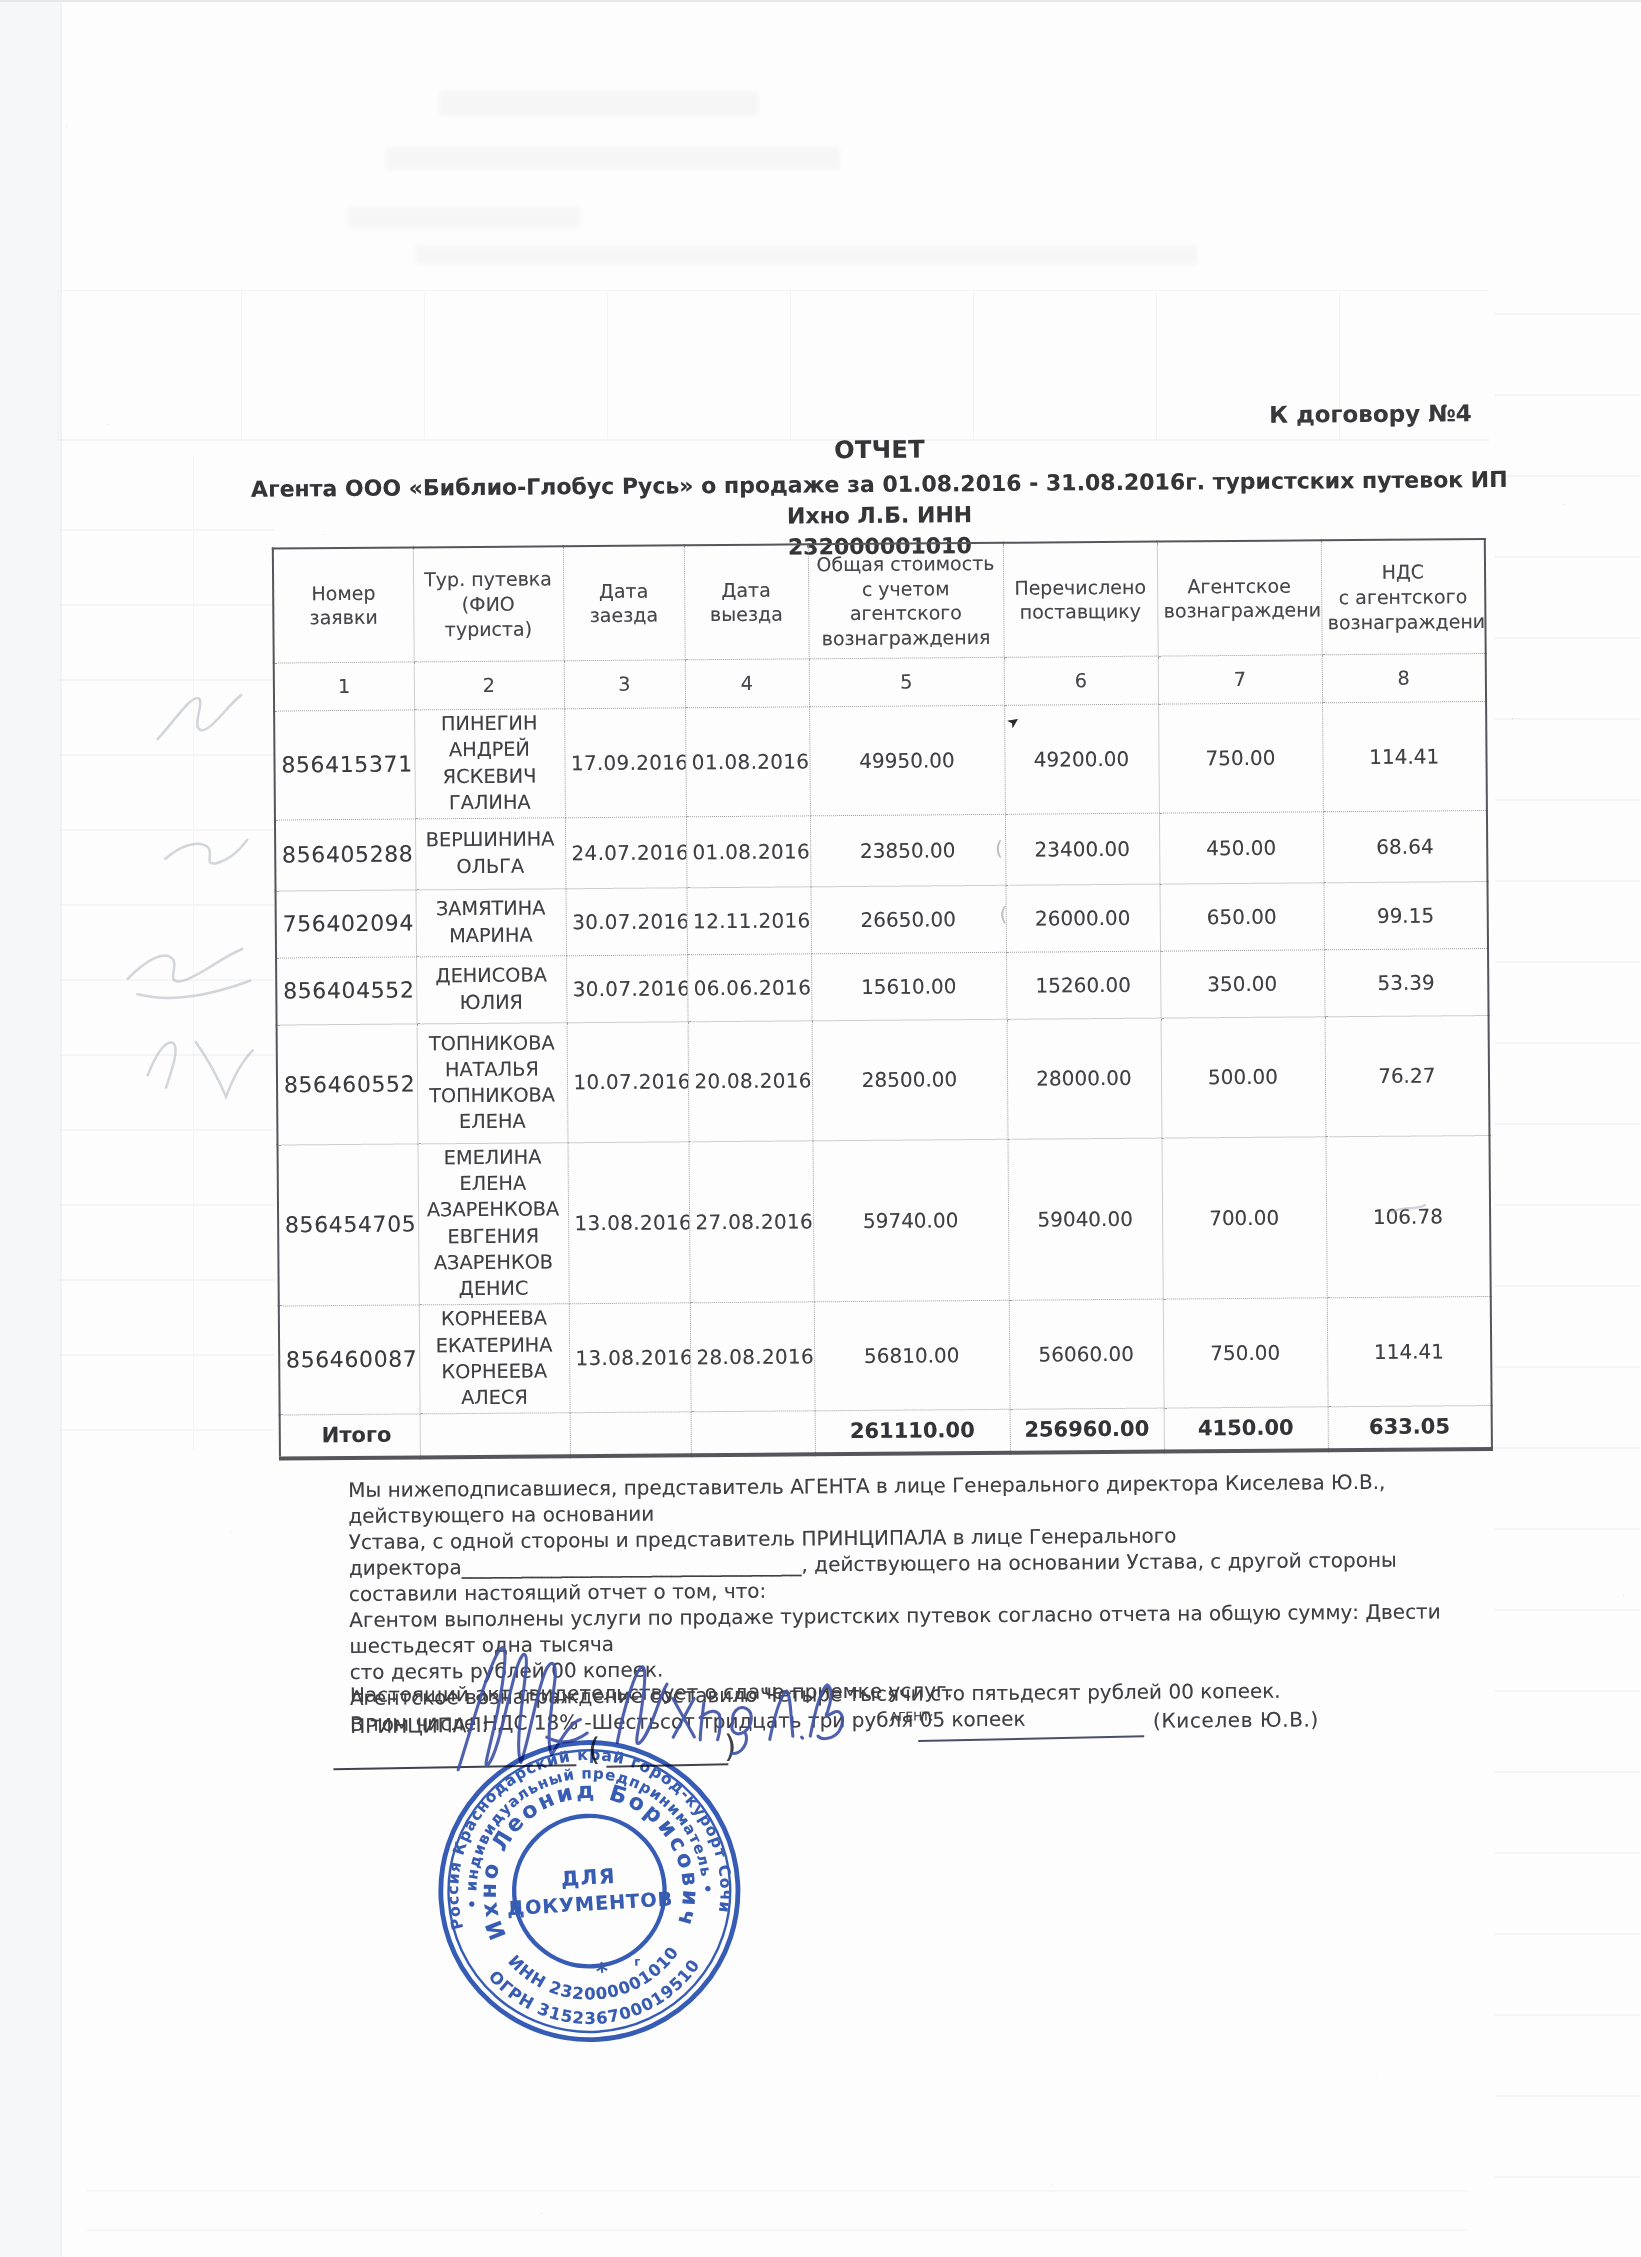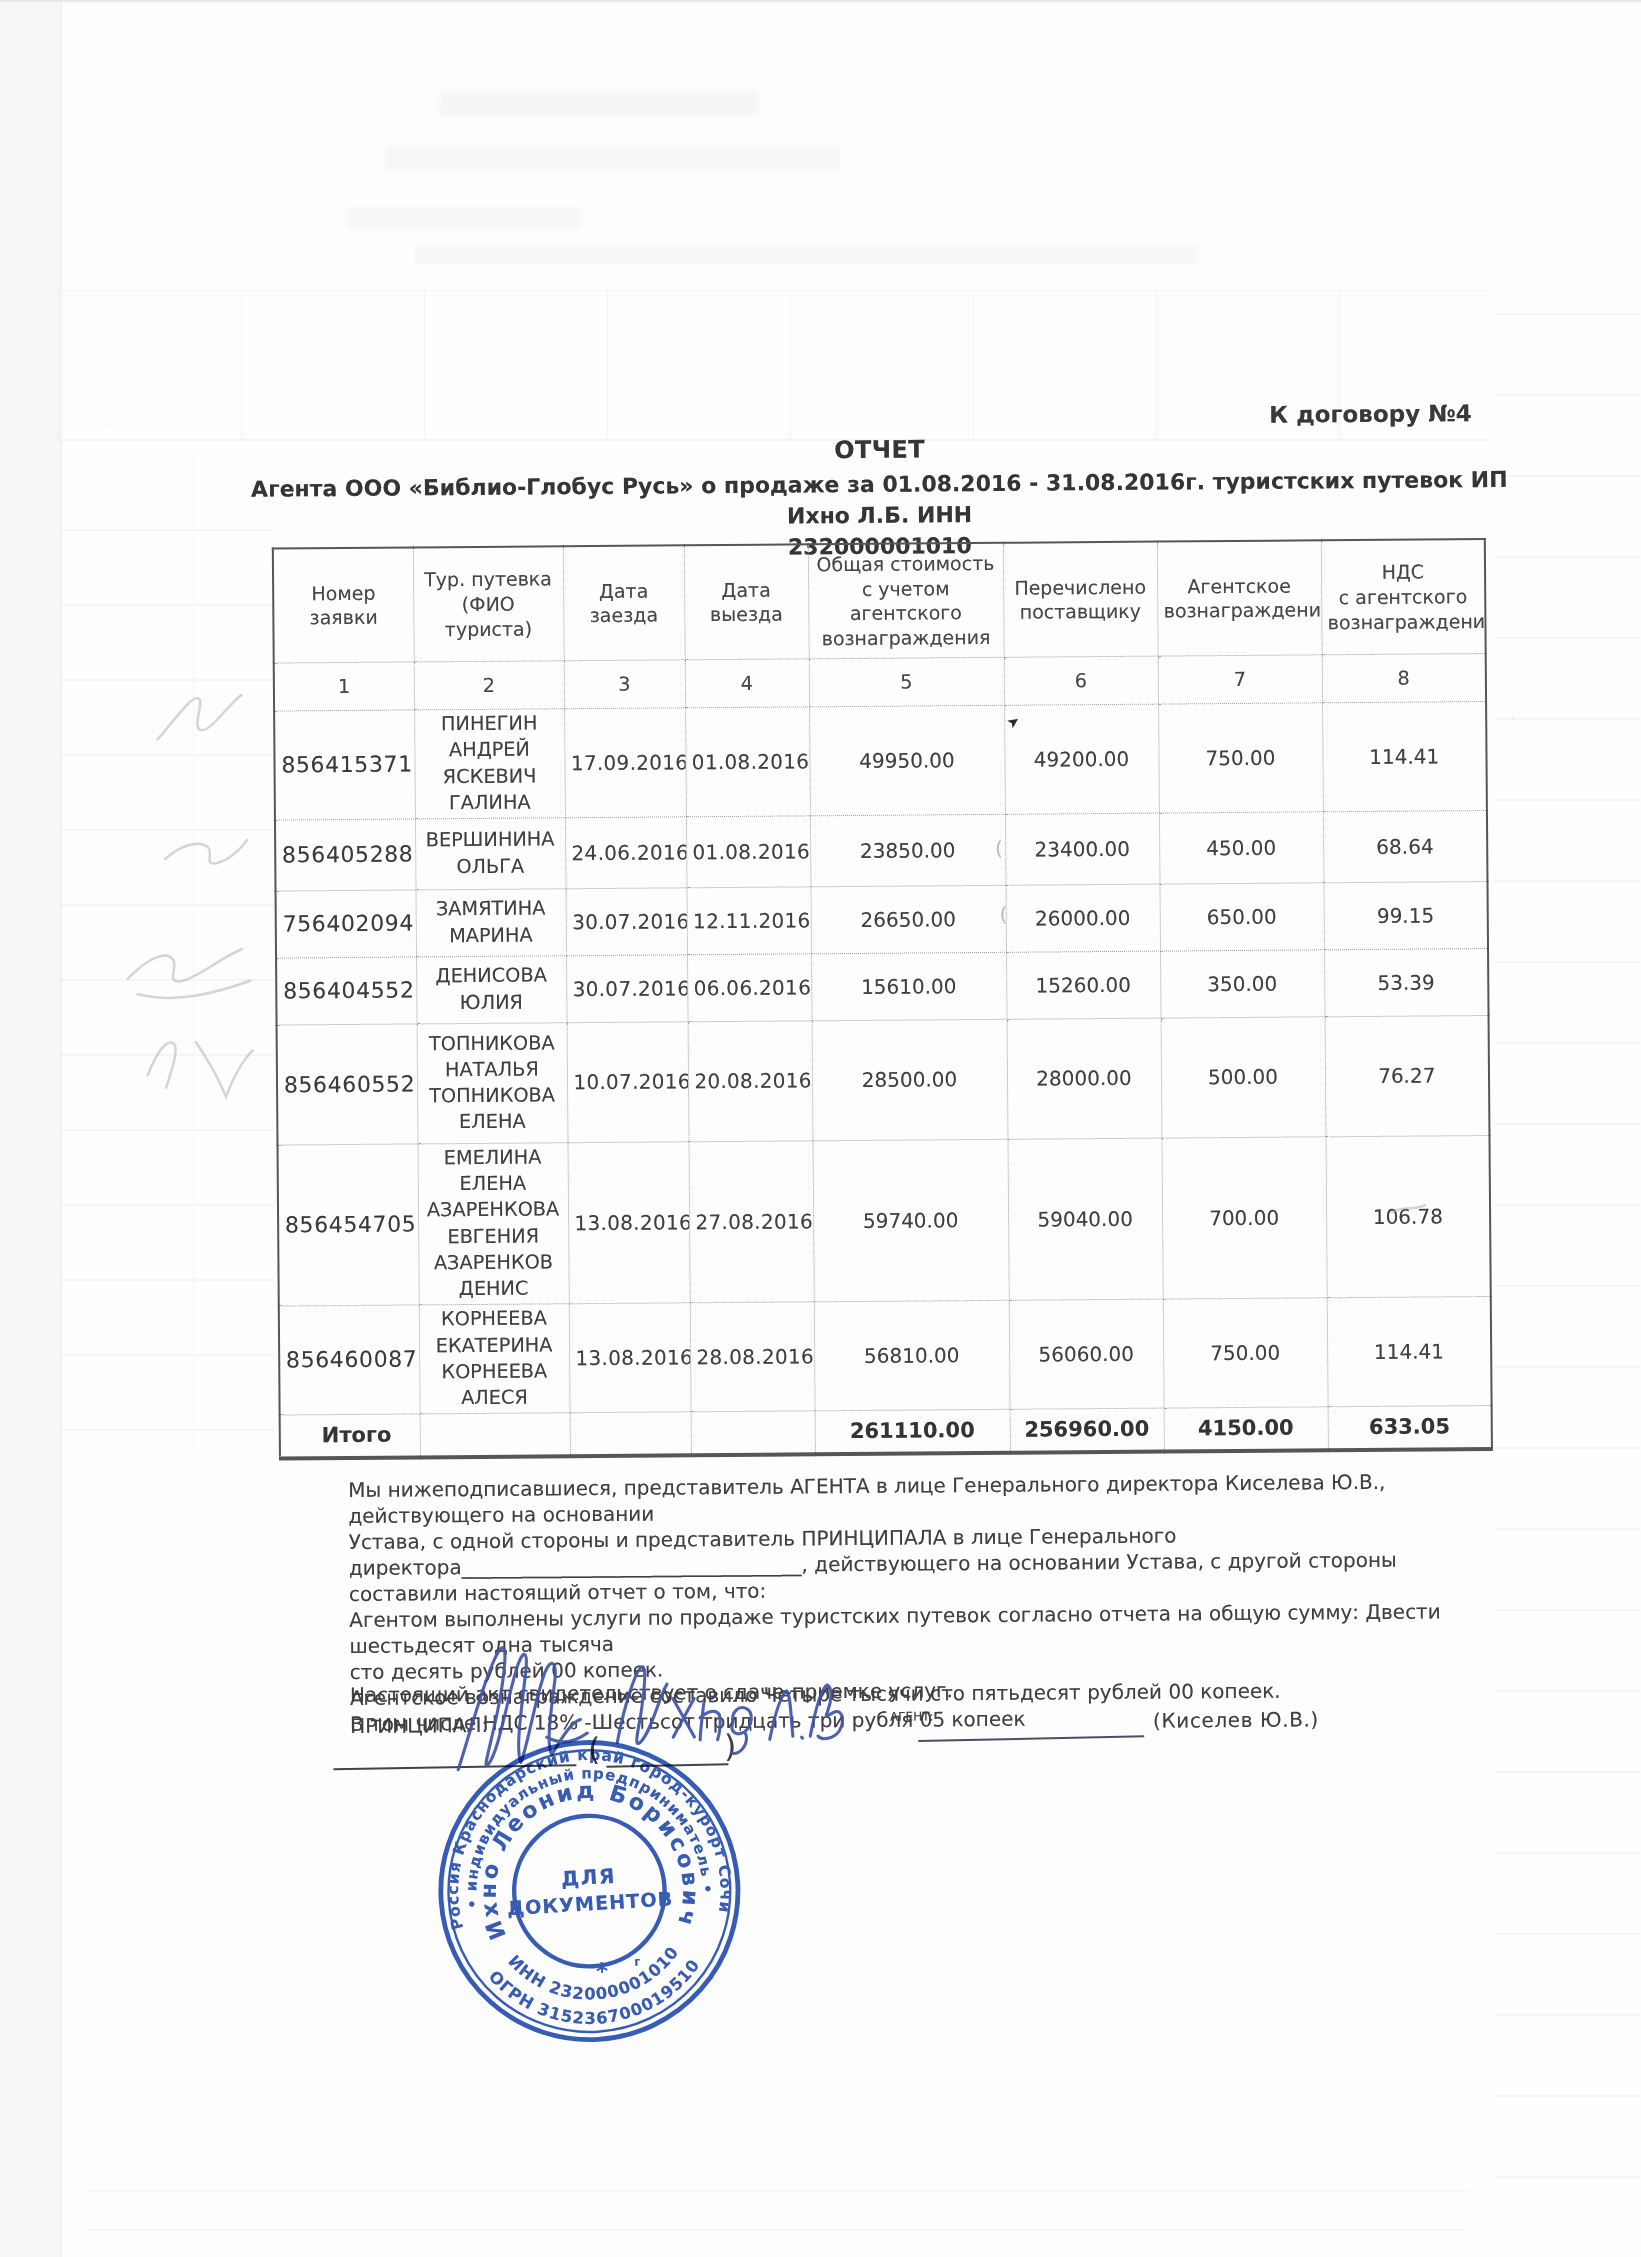--- a/index.html
+++ b/index.html
@@ -188,21 +188,21 @@
             <td>01.08.2016</td>
             <td>49950.00</td>
             <td>49200.00</td>
             <td>750.00</td>
             <td>114.41</td>
           </tr>
           <tr>
             <td>856405288</td>
             <td>ВЕРШИНИНА
 ОЛЬГА</td>
-            <td>24.06.2016</td>
+            <td>24.07.2016</td>
             <td>01.08.2016</td>
             <td>23850.00</td>
             <td>23400.00</td>
             <td>450.00</td>
             <td>68.64</td>
           </tr>
           <tr>
             <td>756402094</td>
             <td>ЗАМЯТИНА
 МАРИНА</td>

